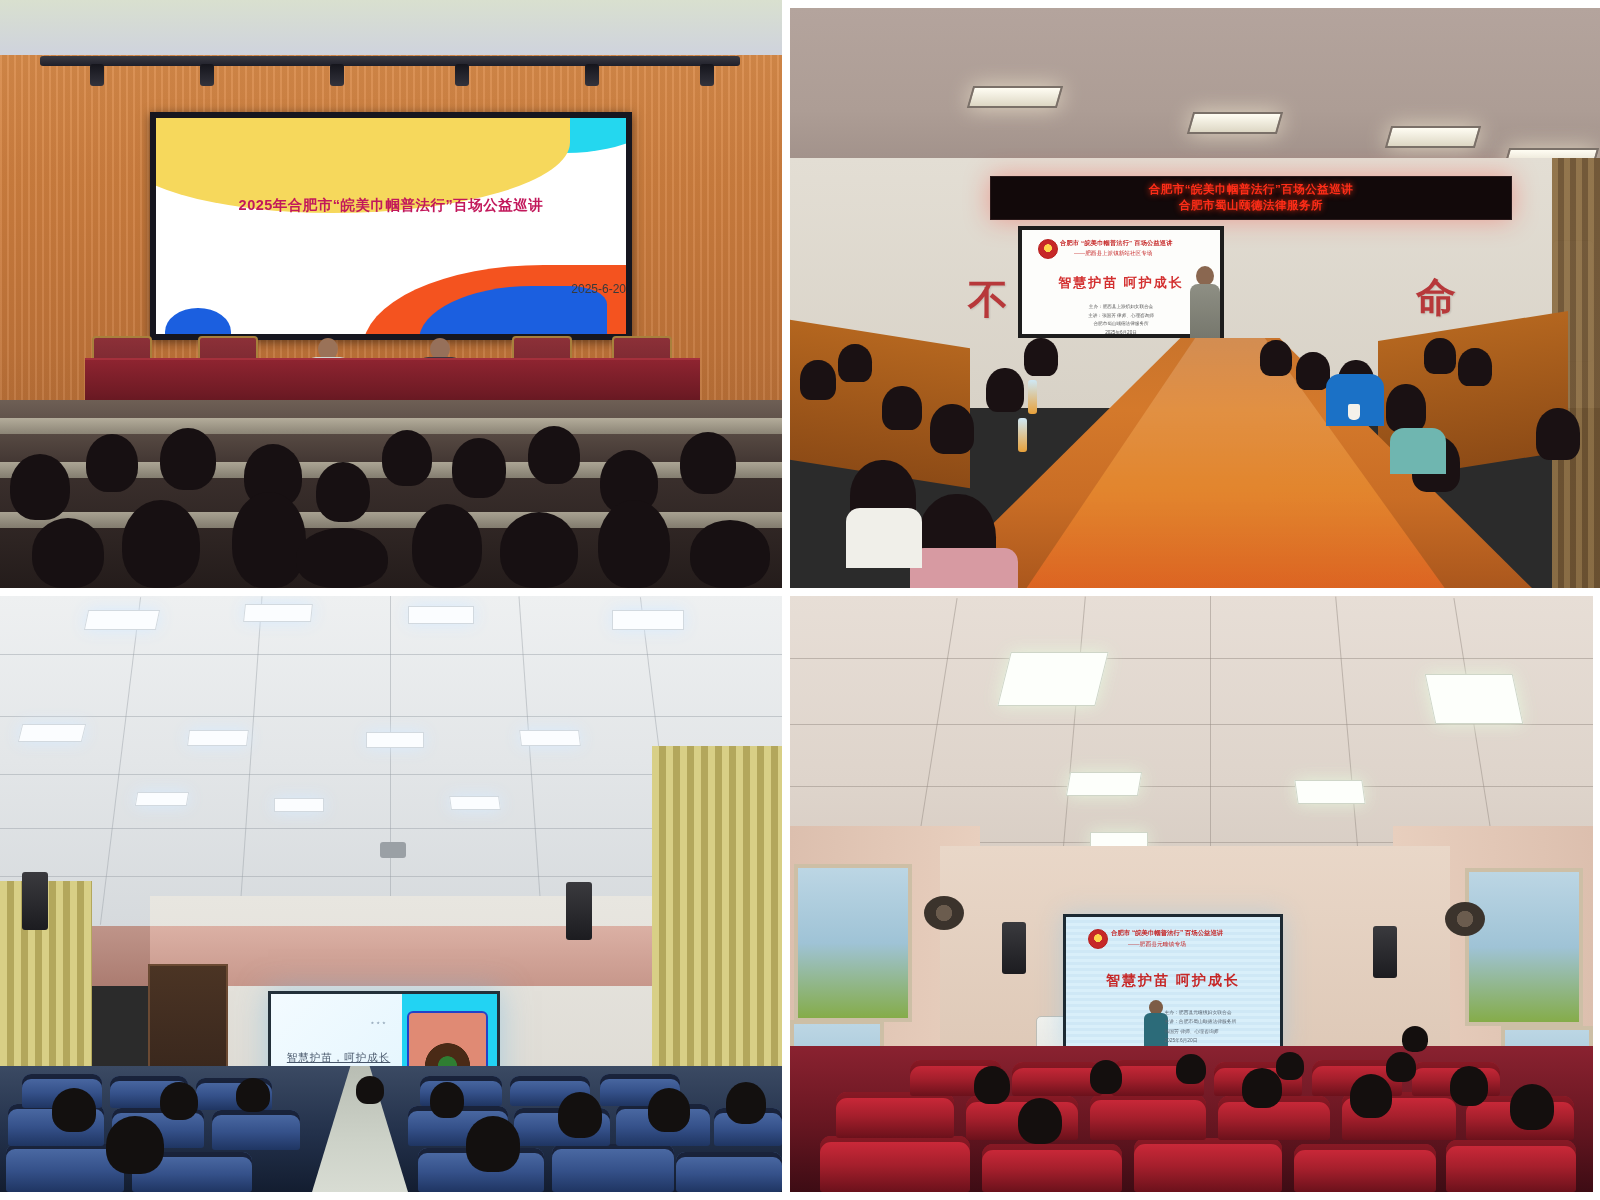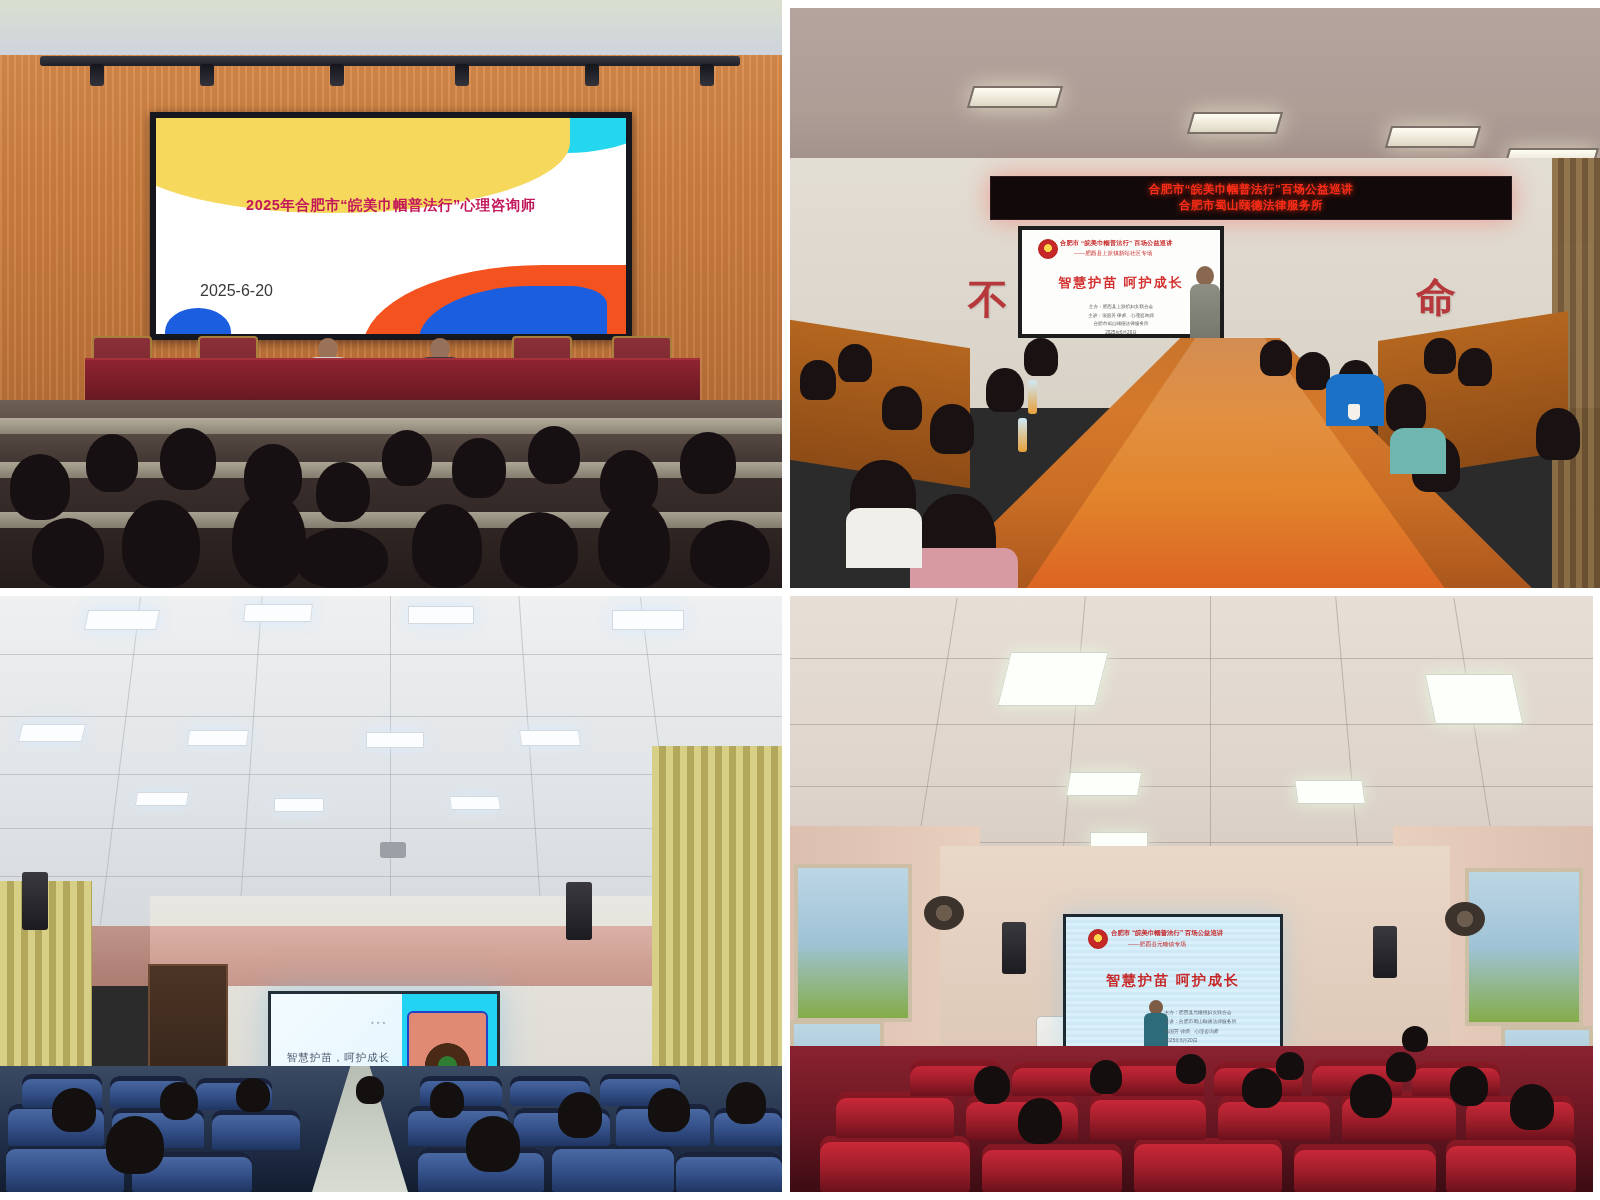--- a/index.html
+++ b/index.html
@@ -94,21 +94,21 @@
     text-align: center; color: #c2185b;
     font-size: 14.5px; font-weight: bold; letter-spacing: .5px;
   }
   #q-tl .slide .s-line2 {
     position: absolute; left: 0; right: 0; top: 50%;
     text-align: center; color: #e8174b;
     font-size: 23px; font-weight: bold; letter-spacing: 7px;
   }
   #q-tl .slide .s-date {
     position: absolute; left: 0; right: 0; top: 76%;
-    text-align: left; color: #3a3a3a; font-size: 16px; padding-left: 44px;
+    text-align: right; color: #3a3a3a; font-size: 12px; padding-left: 44px;
   }
   #q-tl .stage-table {
     left: 85px; top: 358px; width: 615px; height: 54px;
     background: linear-gradient(180deg,#8e2430 0%,#701b25 60%,#5a141c 100%);
     border-top: 2px solid #a4303c;
   }
   #q-tl .chair {
     position: absolute; width: 56px; height: 52px; top: 336px;
     background: linear-gradient(180deg,#8c3038 0%,#6d222b 100%);
     border: 2px solid #a8803c; border-radius: 4px;
@@ -287,21 +287,21 @@
     position: absolute; right: 0; top: 0; width: 42%; height: 100%;
     background: #22d3f3;
   }
   #q-bl .bl-screen .photo-card {
     position: absolute; right: 4%; top: 14%; width: 34%; height: 68%;
     border: 2px solid #2442c8; border-radius: 6px;
     background: radial-gradient(circle at 50% 62%, #2f7d32 0 14%, #4a2a16 15% 34%, #e08a74 35% 100%);
   }
   #q-bl .bl-screen .s-text {
     position: absolute; left: 7%; top: 46%;
-    color: #47566a; font-size: 10.5px; letter-spacing: 1px;
+    color: #47566a; font-size: 10.5px; letter-spacing: 1px; text-decoration: underline;
   }
   #q-bl .bl-screen .birds {
     position: absolute; left: 44%; top: 20%;
     color: #8fa3b5; font-size: 7px; letter-spacing: 2px;
   }
   #q-bl .bl-screen .chip {
     position: absolute; height: 9px; background: #3aa6e8; border-radius: 2px;
     top: 84%;
   }
   #q-bl .curtain-r {
@@ -464,21 +464,21 @@
     <div class="spot" style="left:700px"></div>
 
     <div class="layer screen-frame">
       <div class="slide">
         <div class="wave-cyan"></div>
         <div class="wave-cyan2"></div>
         <div class="wave-yellow"></div>
         <div class="wave-orange"></div>
         <div class="wave-blue"></div>
         <div class="blue-dot"></div>
-        <div class="s-line1">2025年合肥市“皖美巾帼普法行”心理咨询师</div>
+        <div class="s-line1">2025年合肥市“皖美巾帼普法行”百场公益巡讲</div>
         <div class="s-date">2025-6-20</div>
       </div>
     </div>
 
     <div class="chair" style="left:92px"></div>
     <div class="chair" style="left:198px"></div>
     <div class="chair" style="left:512px"></div>
     <div class="chair" style="left:612px"></div>
 
     <div class="person-seated" style="left:306px">

